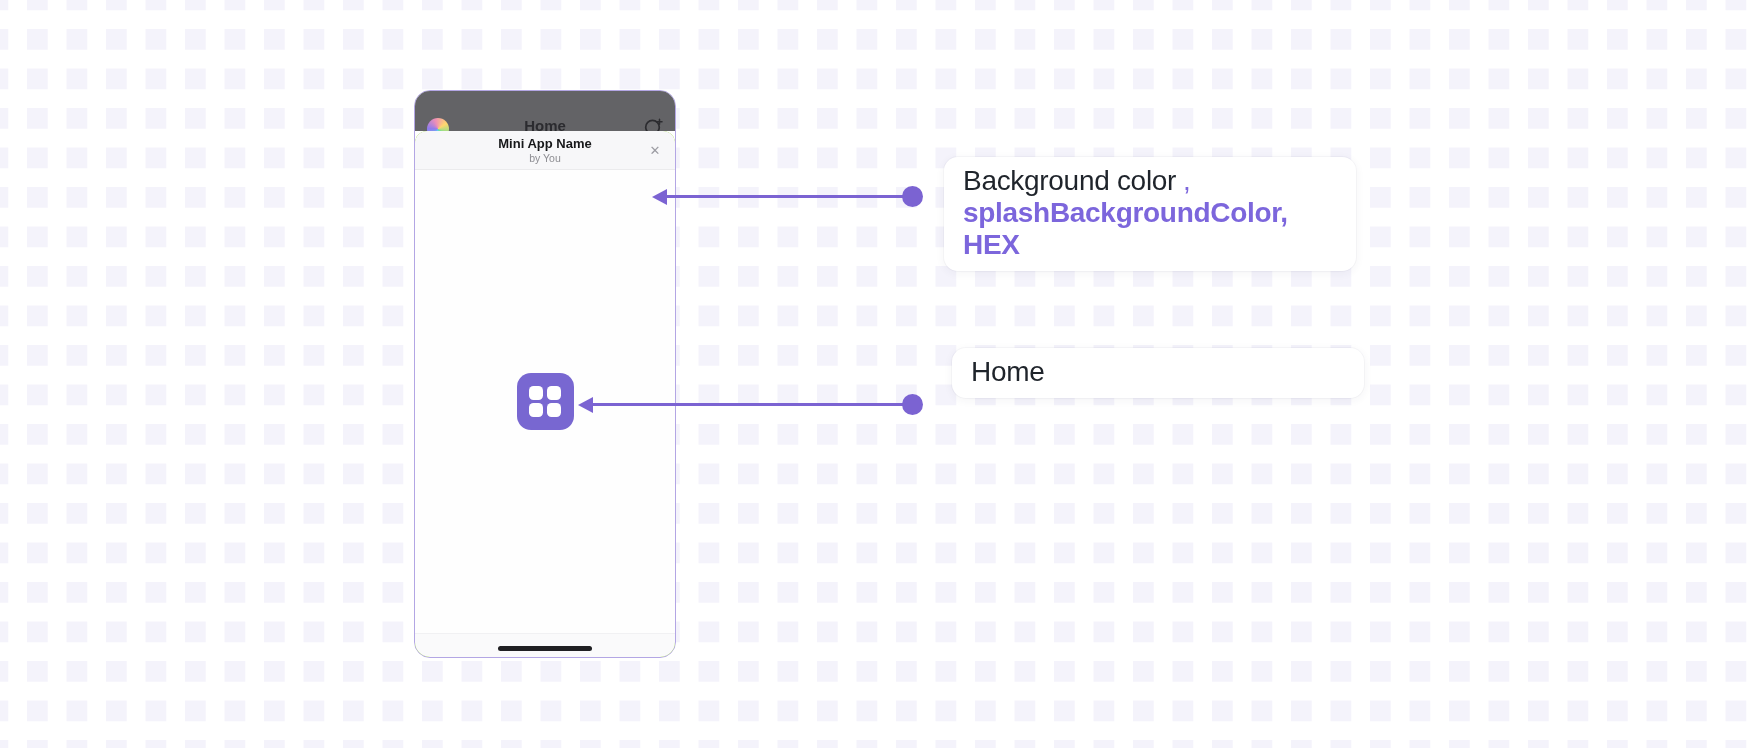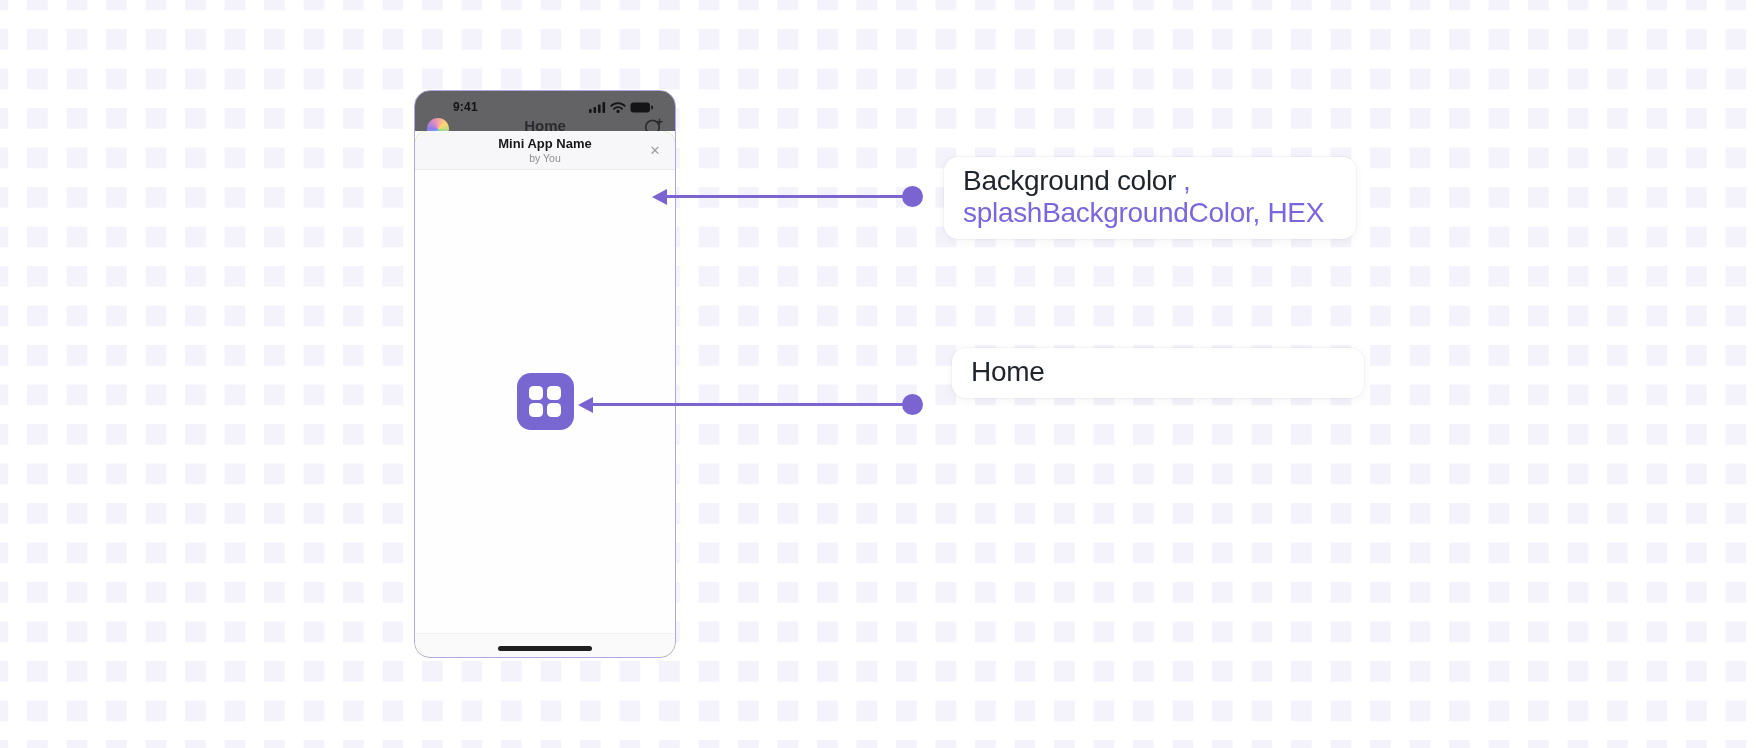--- a/index.html
+++ b/index.html
@@ -56,60 +56,34 @@
   .arrow-dot{flex:0 0 auto;width:21px;height:21px;border-radius:50%;background:#7B63D2;margin-left:-1px;}
   #arrow-bg{left:652px;top:186px;width:271px;}
   #arrow-icon{left:578px;top:394px;width:345px;}
 
   
   .callout{position:absolute;width:412px;box-sizing:border-box;background:#ffffff;border-radius:14px;
     padding:8px 19px 10px;z-index:4;
     box-shadow:0 2px 10px rgba(45,45,90,.06),0 0 0 1px rgba(45,45,90,.035);}
   .callout-title-row{font-size:28px;font-weight:400;line-height:32px;color:#1F242B;letter-spacing:-.3px;}
   .callout-suffix{color:#7C66DC;margin-left:7px;}
-  .callout-sub{font-size:28px;font-weight:400;line-height:32px;color:#7C66DC;letter-spacing:-.3px;}
+  .callout-sub{font-size:28px;font-weight:700;line-height:32px;color:#7C66DC;letter-spacing:-.3px;}
   #callout-bg{left:944px;top:157px;}
   #callout-icon{left:952px;top:348px;}
 
   svg{display:block;}
 </style>
 </head>
 <body>
 
 <div class="canvas">
 
   <div class="phone">
 
     <div class="dim-header">
-      <div class="status-row">
-        <span class="status-time">9:41</span>
-        <span class="status-icons">
-          <span>
-            <svg width="17" height="11" viewBox="0 0 17 11">
-              <rect x="0" y="7" width="2.6" height="4" rx="1" fill="#141417"></rect>
-              <rect x="4.5" y="5" width="2.6" height="6" rx="1" fill="#141417"></rect>
-              <rect x="9" y="2.5" width="2.6" height="8.5" rx="1" fill="#141417"></rect>
-              <rect x="13.5" y="0" width="2.6" height="11" rx="1" fill="#141417"></rect>
-            </svg>
-          </span>
-          <span>
-            <svg width="16" height="11" viewBox="0 0 16 11">
-              <path d="M1.2 3.9 A 9.5 9.5 0 0 1 14.8 3.9" stroke="#141417" stroke-width="1.8" fill="none" stroke-linecap="round"></path>
-              <path d="M3.9 6.8 A 5.8 5.8 0 0 1 12.1 6.8" stroke="#141417" stroke-width="1.8" fill="none" stroke-linecap="round"></path>
-              <circle cx="8" cy="9.4" r="1.6" fill="#141417"></circle>
-            </svg>
-          </span>
-          <span>
-            <svg width="23" height="11" viewBox="0 0 23 11">
-              <rect x="0.5" y="0.5" width="19.5" height="10" rx="3" fill="#141417"></rect>
-              <rect x="21.2" y="3.5" width="1.6" height="4" rx="0.8" fill="#141417"></rect>
-            </svg>
-          </span>
-        </span>
-      </div>
       <div class="nav-row">
         <span class="nav-avatar"></span>
         <span class="nav-title">Home</span>
         <span class="nav-profile">
           <svg width="19" height="18" viewBox="0 0 19 18">
             <circle cx="8.5" cy="9.2" r="6.8" stroke="#2c2c30" stroke-width="1.7" fill="none"></circle>
             <path d="M15.5 1.2 v5 M13 3.7 h5" stroke="#2c2c30" stroke-width="1.5" stroke-linecap="round"></path>
           </svg>
         </span>
       </div>

